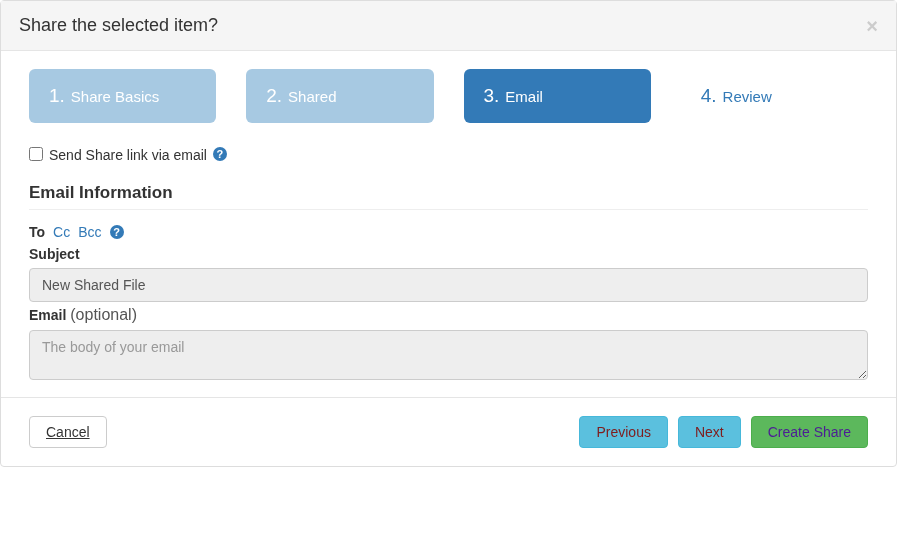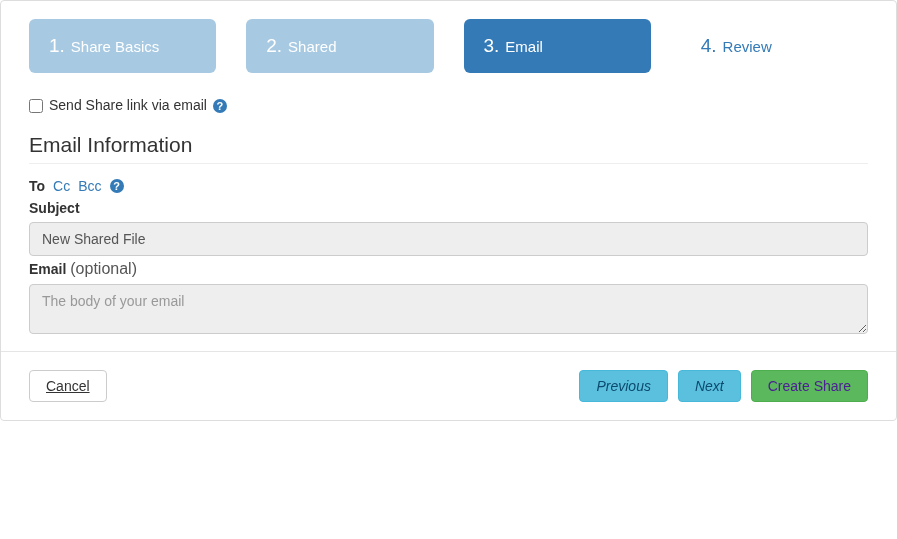--- a/index.html
+++ b/index.html
@@ -63,21 +63,21 @@
     .step-active {
       background: #337ab7;
       color: #fff;
     }
     .step-pending {
       background: transparent;
       color: #337ab7;
     }
     .checkbox-row {
       display: flex;
-      align-items: flex-end;
+      align-items: flex-start;
       gap: 6px;
       margin-bottom: 20px;
       font-size: 14px;
       color: #333;
     }
     .checkbox-row input[type="checkbox"] {
       width: 14px;
       height: 14px;
     }
     .help-icon {
@@ -87,22 +87,22 @@
       background: #337ab7;
       color: #fff;
       border-radius: 50%;
       font-size: 11px;
       font-weight: bold;
       align-items: center;
       justify-content: center;
       cursor: pointer;
     }
     .section-title {
-      font-size: 21px;
-      font-weight: 400;
+      font-size: 17px;
+      font-weight: 700;
       color: #333;
       border-bottom: 1px solid #eee;
       padding-bottom: 6px;
       margin-bottom: 14px;
     }
     .field-labels {
       display: flex;
       align-items: center;
       gap: 8px;
       margin-bottom: 6px;
@@ -160,33 +160,36 @@
     }
     .btn-default {
       background: #fff;
       border-color: #ccc;
       color: #333;
       text-decoration: underline;
     }
     .btn-info {
       background: #5bc0de;
       border-color: #46b8da;
-      color: #0c4a6e;
-      font-style: italic;
+      color: #7f1d1d;
     }
     .btn-success {
       background: #5cb85c;
       border-color: #4cae4c;
       color: #4c1d95;
     }
   </style>
 </head>
 <body>
 
 <div class="modal">
+  <div class="modal-header">
+    <div class="modal-title">Share the selected item?</div>
+    <div class="close-icon">×</div>
+  </div>
 
   <div class="modal-body">
 
     <div class="steps">
       <div class="step step-done">
         <span class="step-num">1.</span>
         <span>Share Basics</span>
       </div>
       <div class="step step-done">
         <span class="step-num">2.</span>

